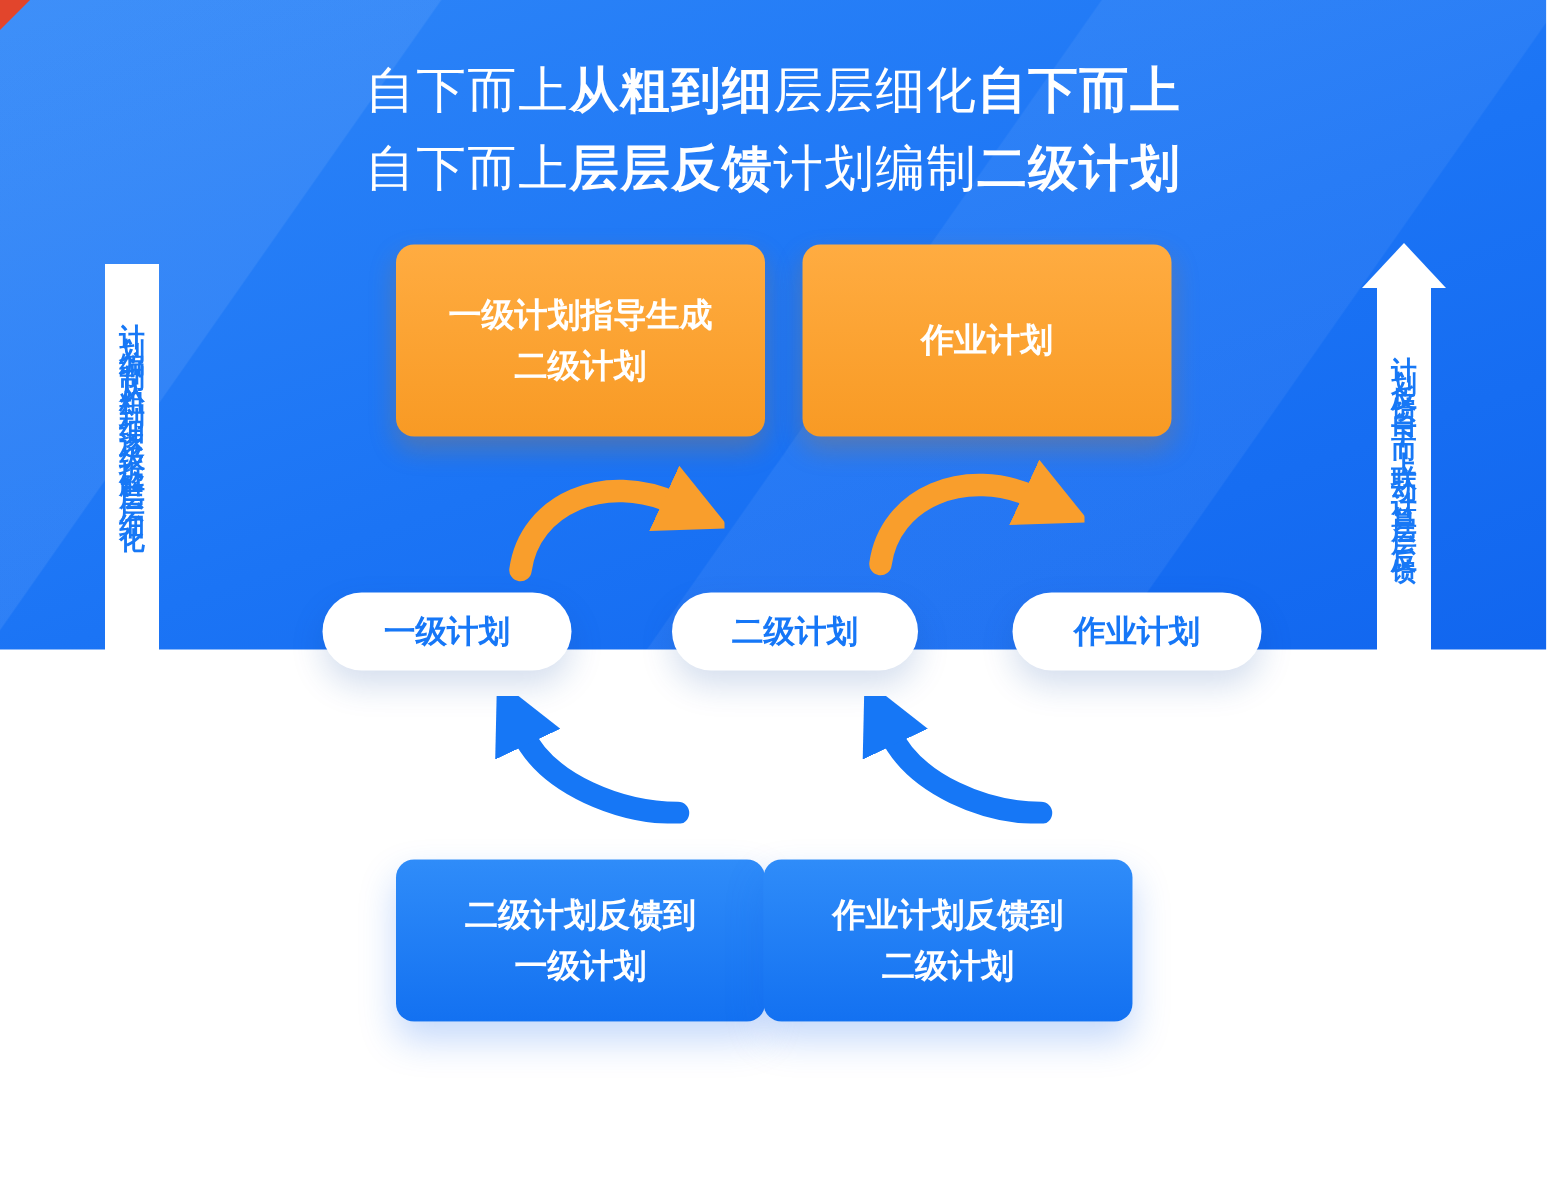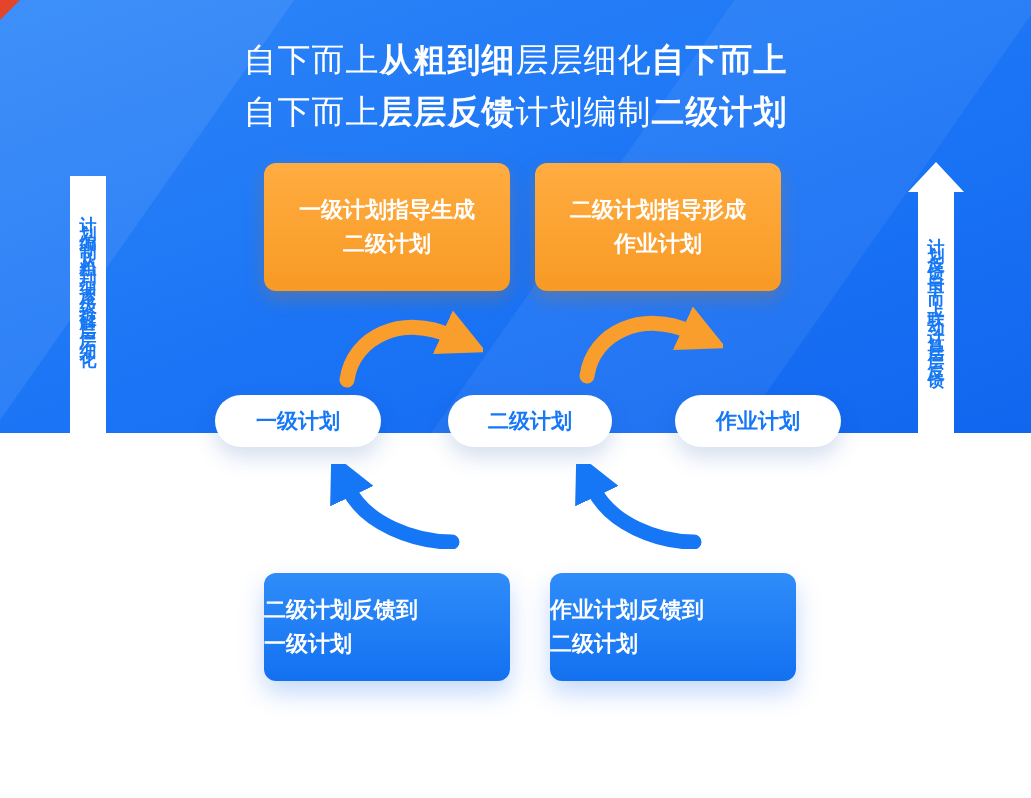--- a/index.html
+++ b/index.html
@@ -56,24 +56,24 @@
     display:flex;align-items:center;justify-content:center;
     box-shadow:0 10px 22px rgba(15,70,160,0.18);}
   .pill1{left:215px;width:166px;}
   .pill2{left:448px;width:164px;}
   .pill3{left:675px;width:166px;}
 
   
   .bbox{position:absolute;top:573px;width:246px;height:108px;border-radius:12px;
     background:linear-gradient(180deg,#2F8CF9,#1371F1);
     color:#ffffff;font-size:22px;font-weight:700;line-height:34px;
-    display:flex;flex-direction:column;justify-content:center;
+    display:flex;flex-direction:column;align-items:center;justify-content:center;
     box-shadow:0 12px 24px rgba(22,103,240,0.25);}
   .bbox1{left:264px;}
-  .bbox2{left:550px;}
+  .bbox2{left:509px;}
 
   
   .curve{position:absolute;}
   .oarrow1{left:333px;top:308px;}
   .oarrow2{left:573px;top:304px;}
   .barrow1{left:320px;top:464px;}
   .barrow2{left:566px;top:464px;}
 </style>
 </head>
 <body>
@@ -102,21 +102,20 @@
     <div class="shaft"></div>
     <div class="head-up"></div>
     <div class="v-label">计划反馈自下而上联动计算层层反馈</div>
   </div>
 
   <div class="obox obox1">
     <div>一级计划指导生成</div>
     <div>二级计划</div>
   </div>
   <div class="obox obox2">
-    <div>二级计划指导形成</div>
     <div>作业计划</div>
   </div>
 
   <svg class="curve oarrow1" width="150" height="80" viewBox="0 0 150 80">
     <defs>
       <marker id="oh1" markerWidth="3.2" markerHeight="3.2" refX="0.6" refY="1.6" orient="auto">
         <path d="M0,0 L3.2,1.6 L0,3.2 Z" fill="#F99E2C"></path>
       </marker>
     </defs>
     <path d="M 14,72 C 20,28 70,6 118,28" fill="none" stroke="#F99E2C" stroke-width="15" stroke-linecap="round" marker-end="url(#oh1)"></path>

